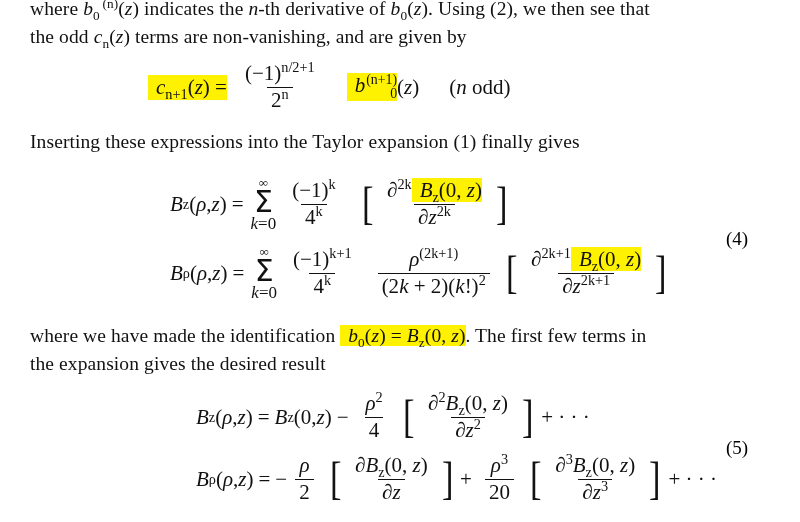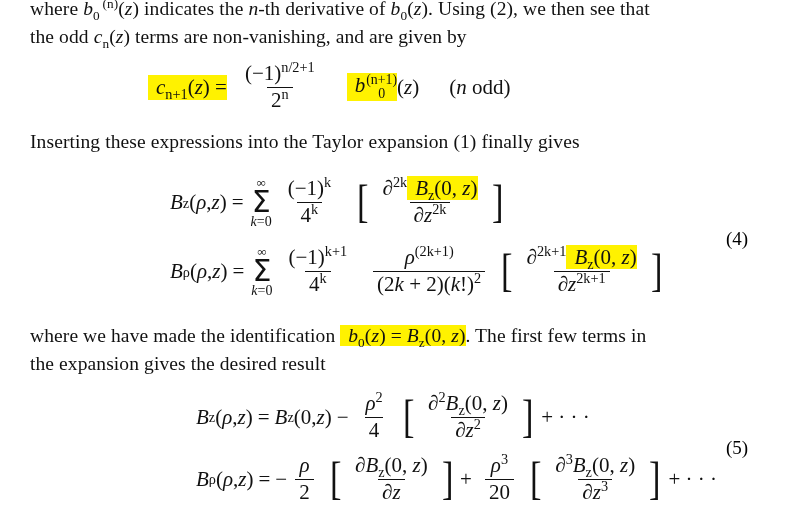--- a/index.html
+++ b/index.html
@@ -53,32 +53,32 @@
   .frac > .den { padding: 1px 4px 0 4px; border-top: 1.2px solid #111; }
   .sup { font-size: 0.68em; vertical-align: super; line-height: 0; }
   .sub { font-size: 0.68em; vertical-align: sub; line-height: 0; }
   .supsub {
     display: inline-flex;
     flex-direction: column;
     font-size: 0.66em;
     line-height: 1.04;
     vertical-align: middle;
     margin-left: 1px;
-    text-align: center;
+    text-align: right;
   }
   .sum {
     display: inline-flex;
     flex-direction: column;
     align-items: center;
     vertical-align: middle;
     line-height: 1;
     margin: 0 4px 0 2px;
   }
   .sum .sgl { font-size: 30px; font-family: "DejaVu Sans", sans-serif; line-height: 0.8; }
-  .sum .lim { font-size: 14px; margin-top: 1px; }
+  .sum .lim { font-size: 17px; margin-top: 1px; }
   .sum .top { font-size: 13px; margin-bottom: 1px; }
   .bigbr {
     display: inline-flex;
     align-items: center;
     font-size: 46px;
     font-family: "Liberation Serif", serif;
     line-height: 0.8;
     transform: scaleX(0.75);
     color: #111;
   }

